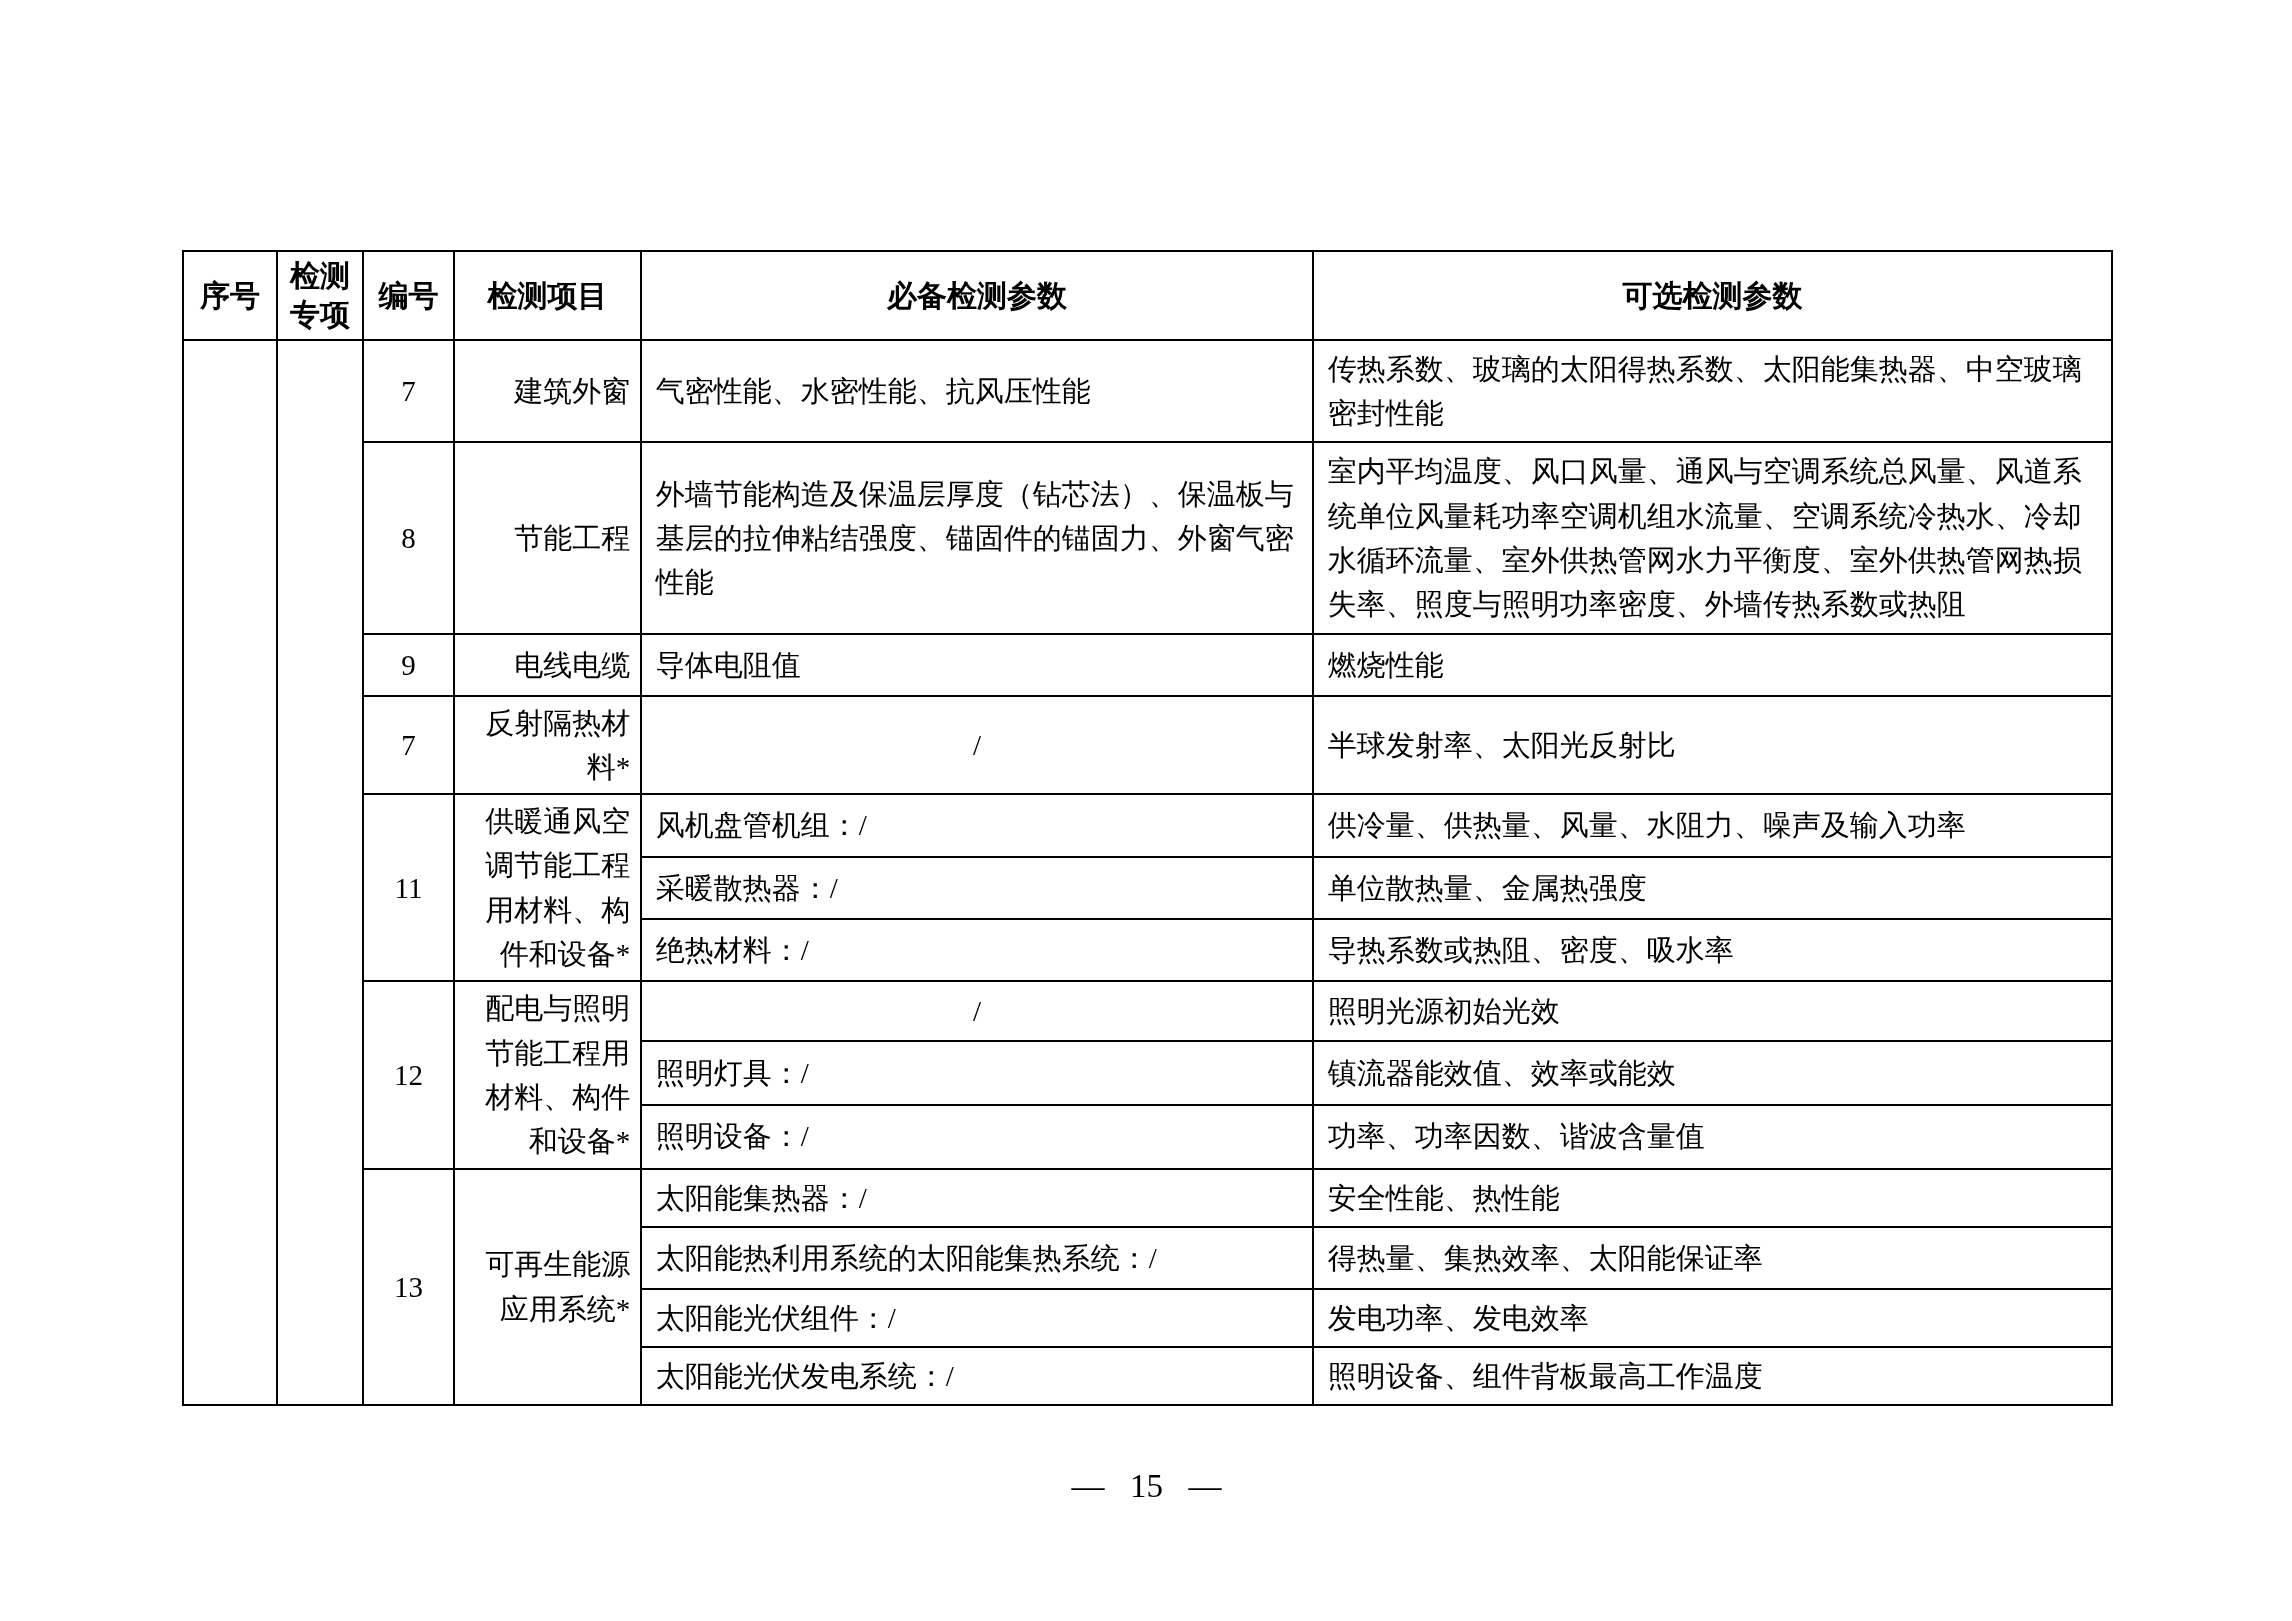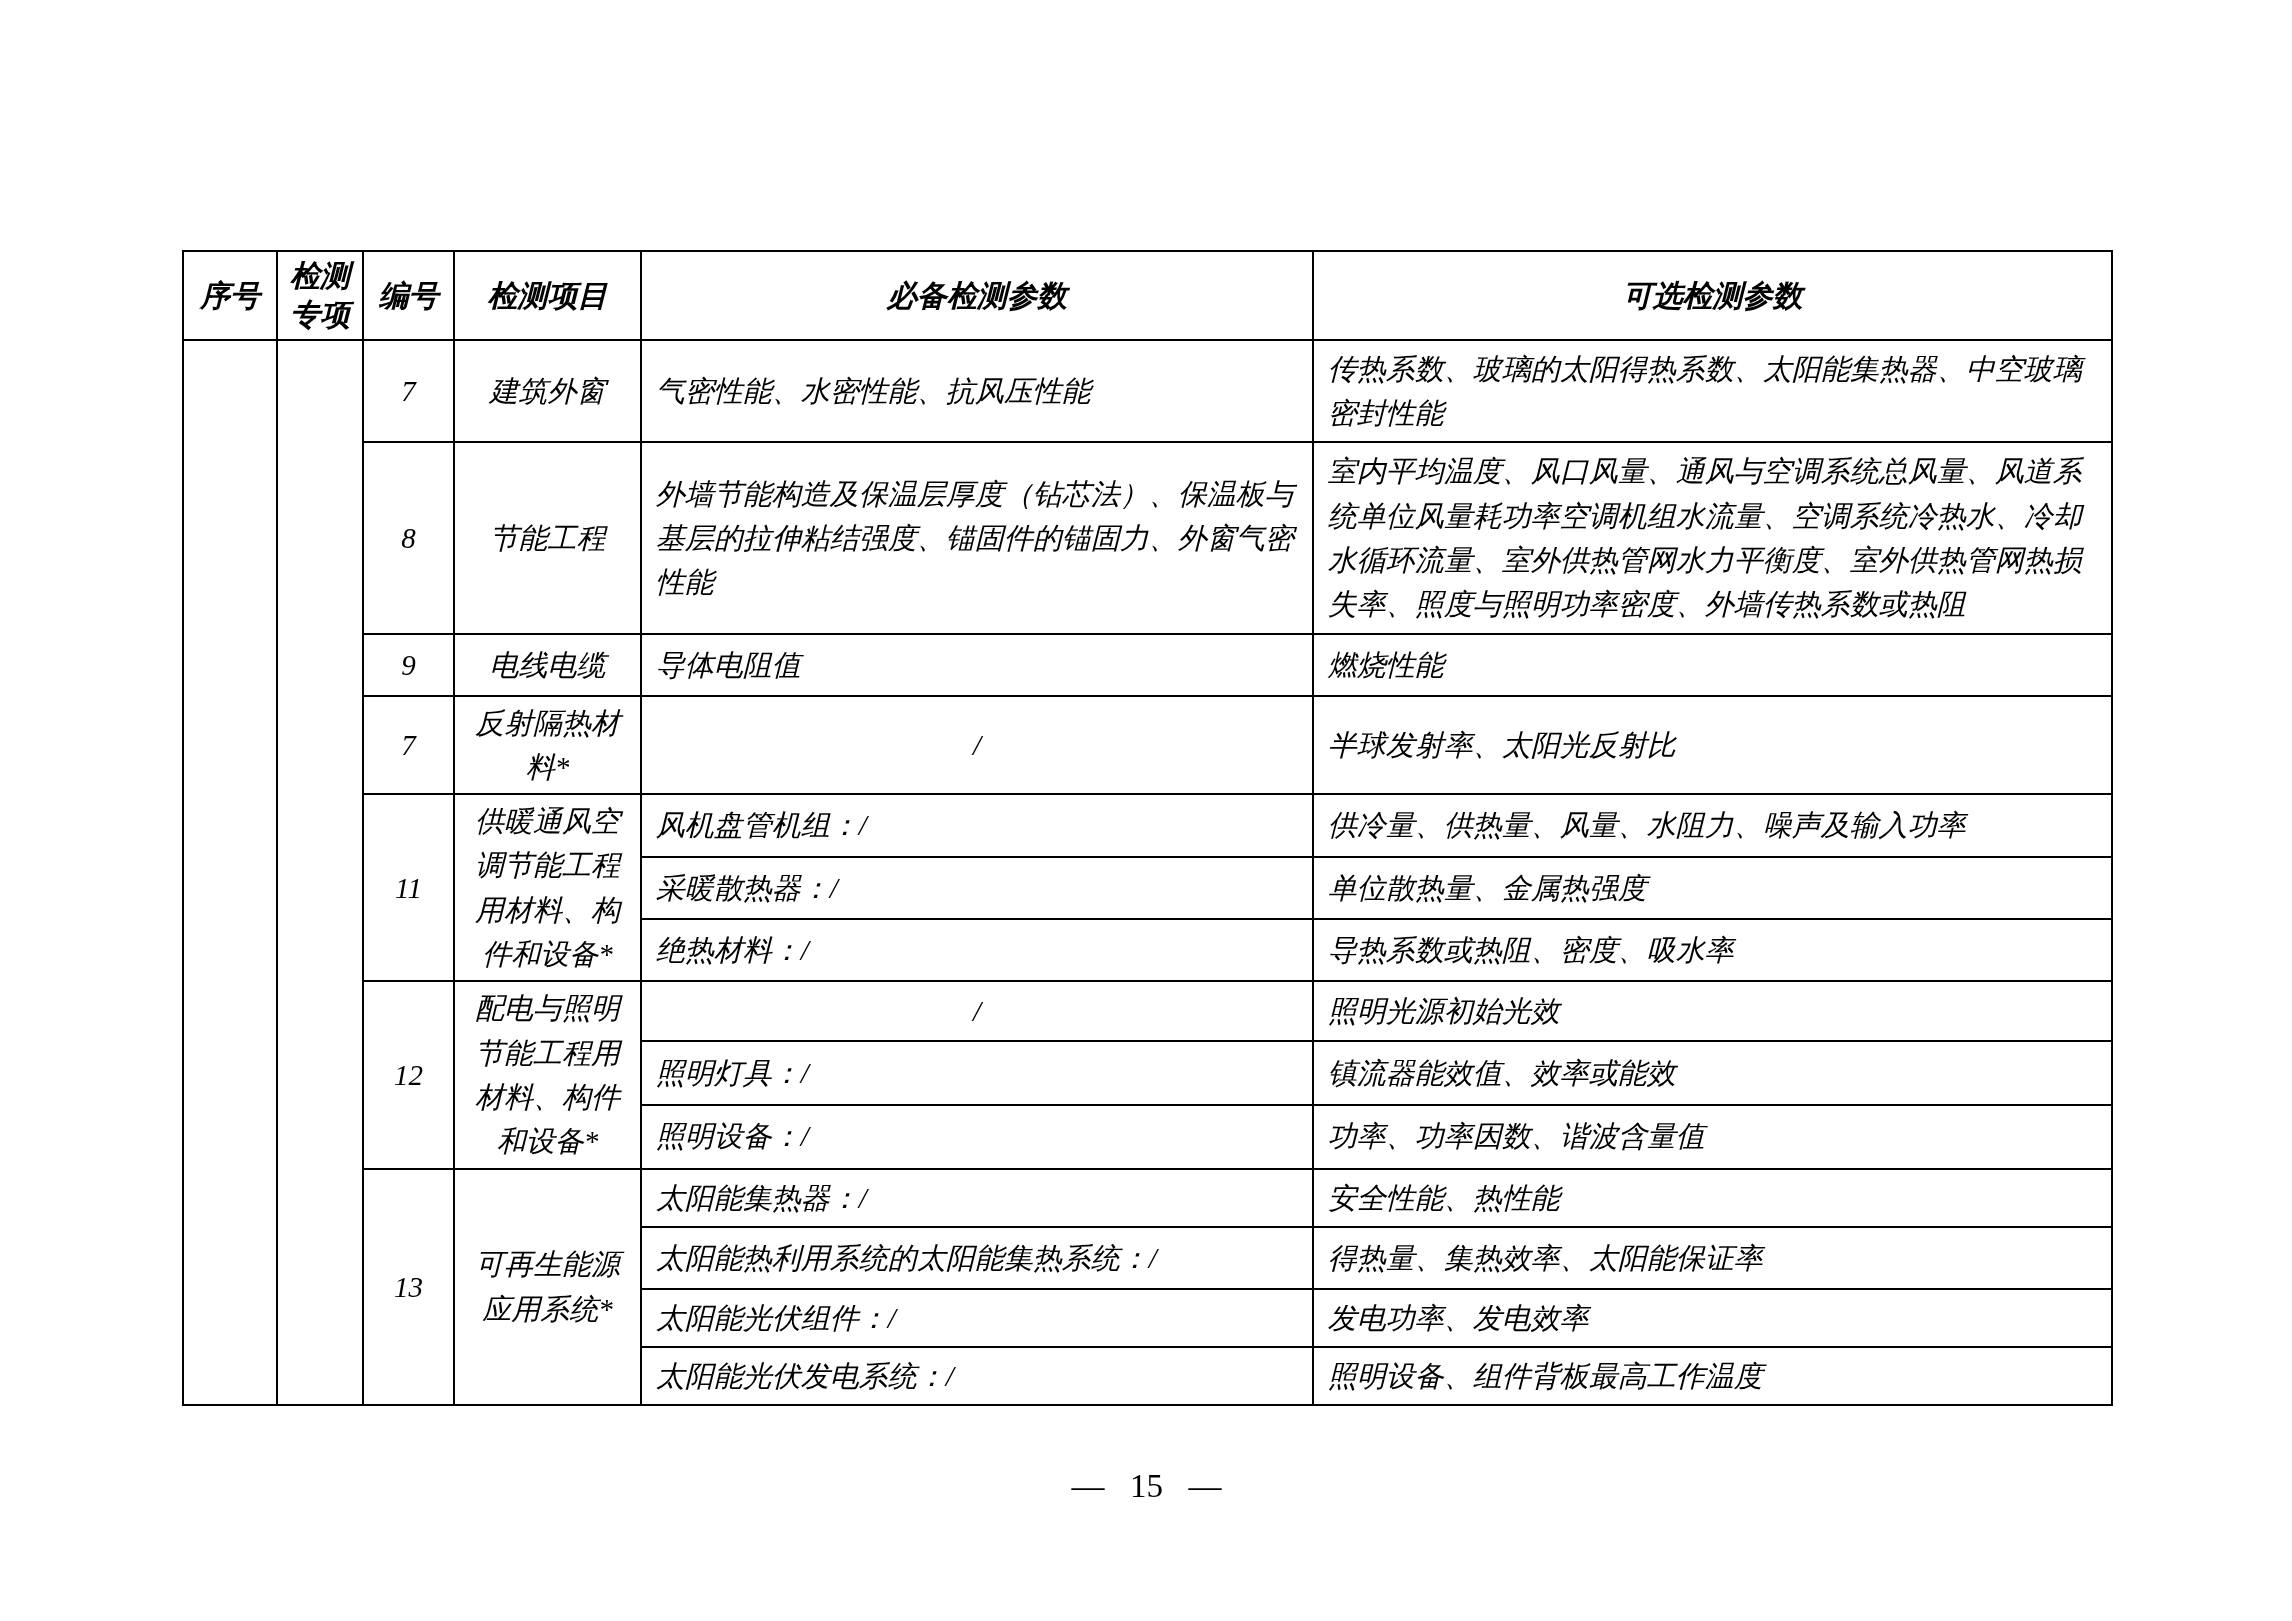--- a/index.html
+++ b/index.html
@@ -11,42 +11,41 @@
     font-family: "Liberation Serif", "DejaVu Serif", serif;
     color: #000;
   }
   .doc-table {
     position: absolute;
     left: 182px; top: 250px;
     width: 1930px;
     border-collapse: collapse;
     table-layout: fixed;
     border: 2.9px solid #000;
-    font-style: italic;
   }
   .doc-table th, .doc-table td {
     border: 2px solid #000;
     overflow: hidden;
   }
   .doc-table thead th {
     font-family: "Liberation Sans", "DejaVu Sans", sans-serif;
     font-weight: 700;
     font-size: 30px;
     line-height: 1.32;
     text-align: center;
     vertical-align: middle;
     padding: 3.9px 5.9px;
   }
   .doc-table tbody td {
     font-size: 29px;
     line-height: 1.53;
     vertical-align: middle;
   }
   td.num { text-align: center; font-size: 30px; }
-  td.item { text-align: center; padding: 3.9px 9.8px; margin-top: 40px; }
+  td.item { text-align: right; padding: 3.9px 9.8px; margin-top: 40px; }
   td.req, td.opt { text-align: left; padding: 5.9px 13.7px; }
   td.center { text-align: center; padding: 5.9px 3.9px; }
   td.blank { padding: 0; }
   .footer {
     position: absolute;
     left: 0; top: 1468px;
     width: 100%;
     display: flex;
     justify-content: center;
     align-items: center;

